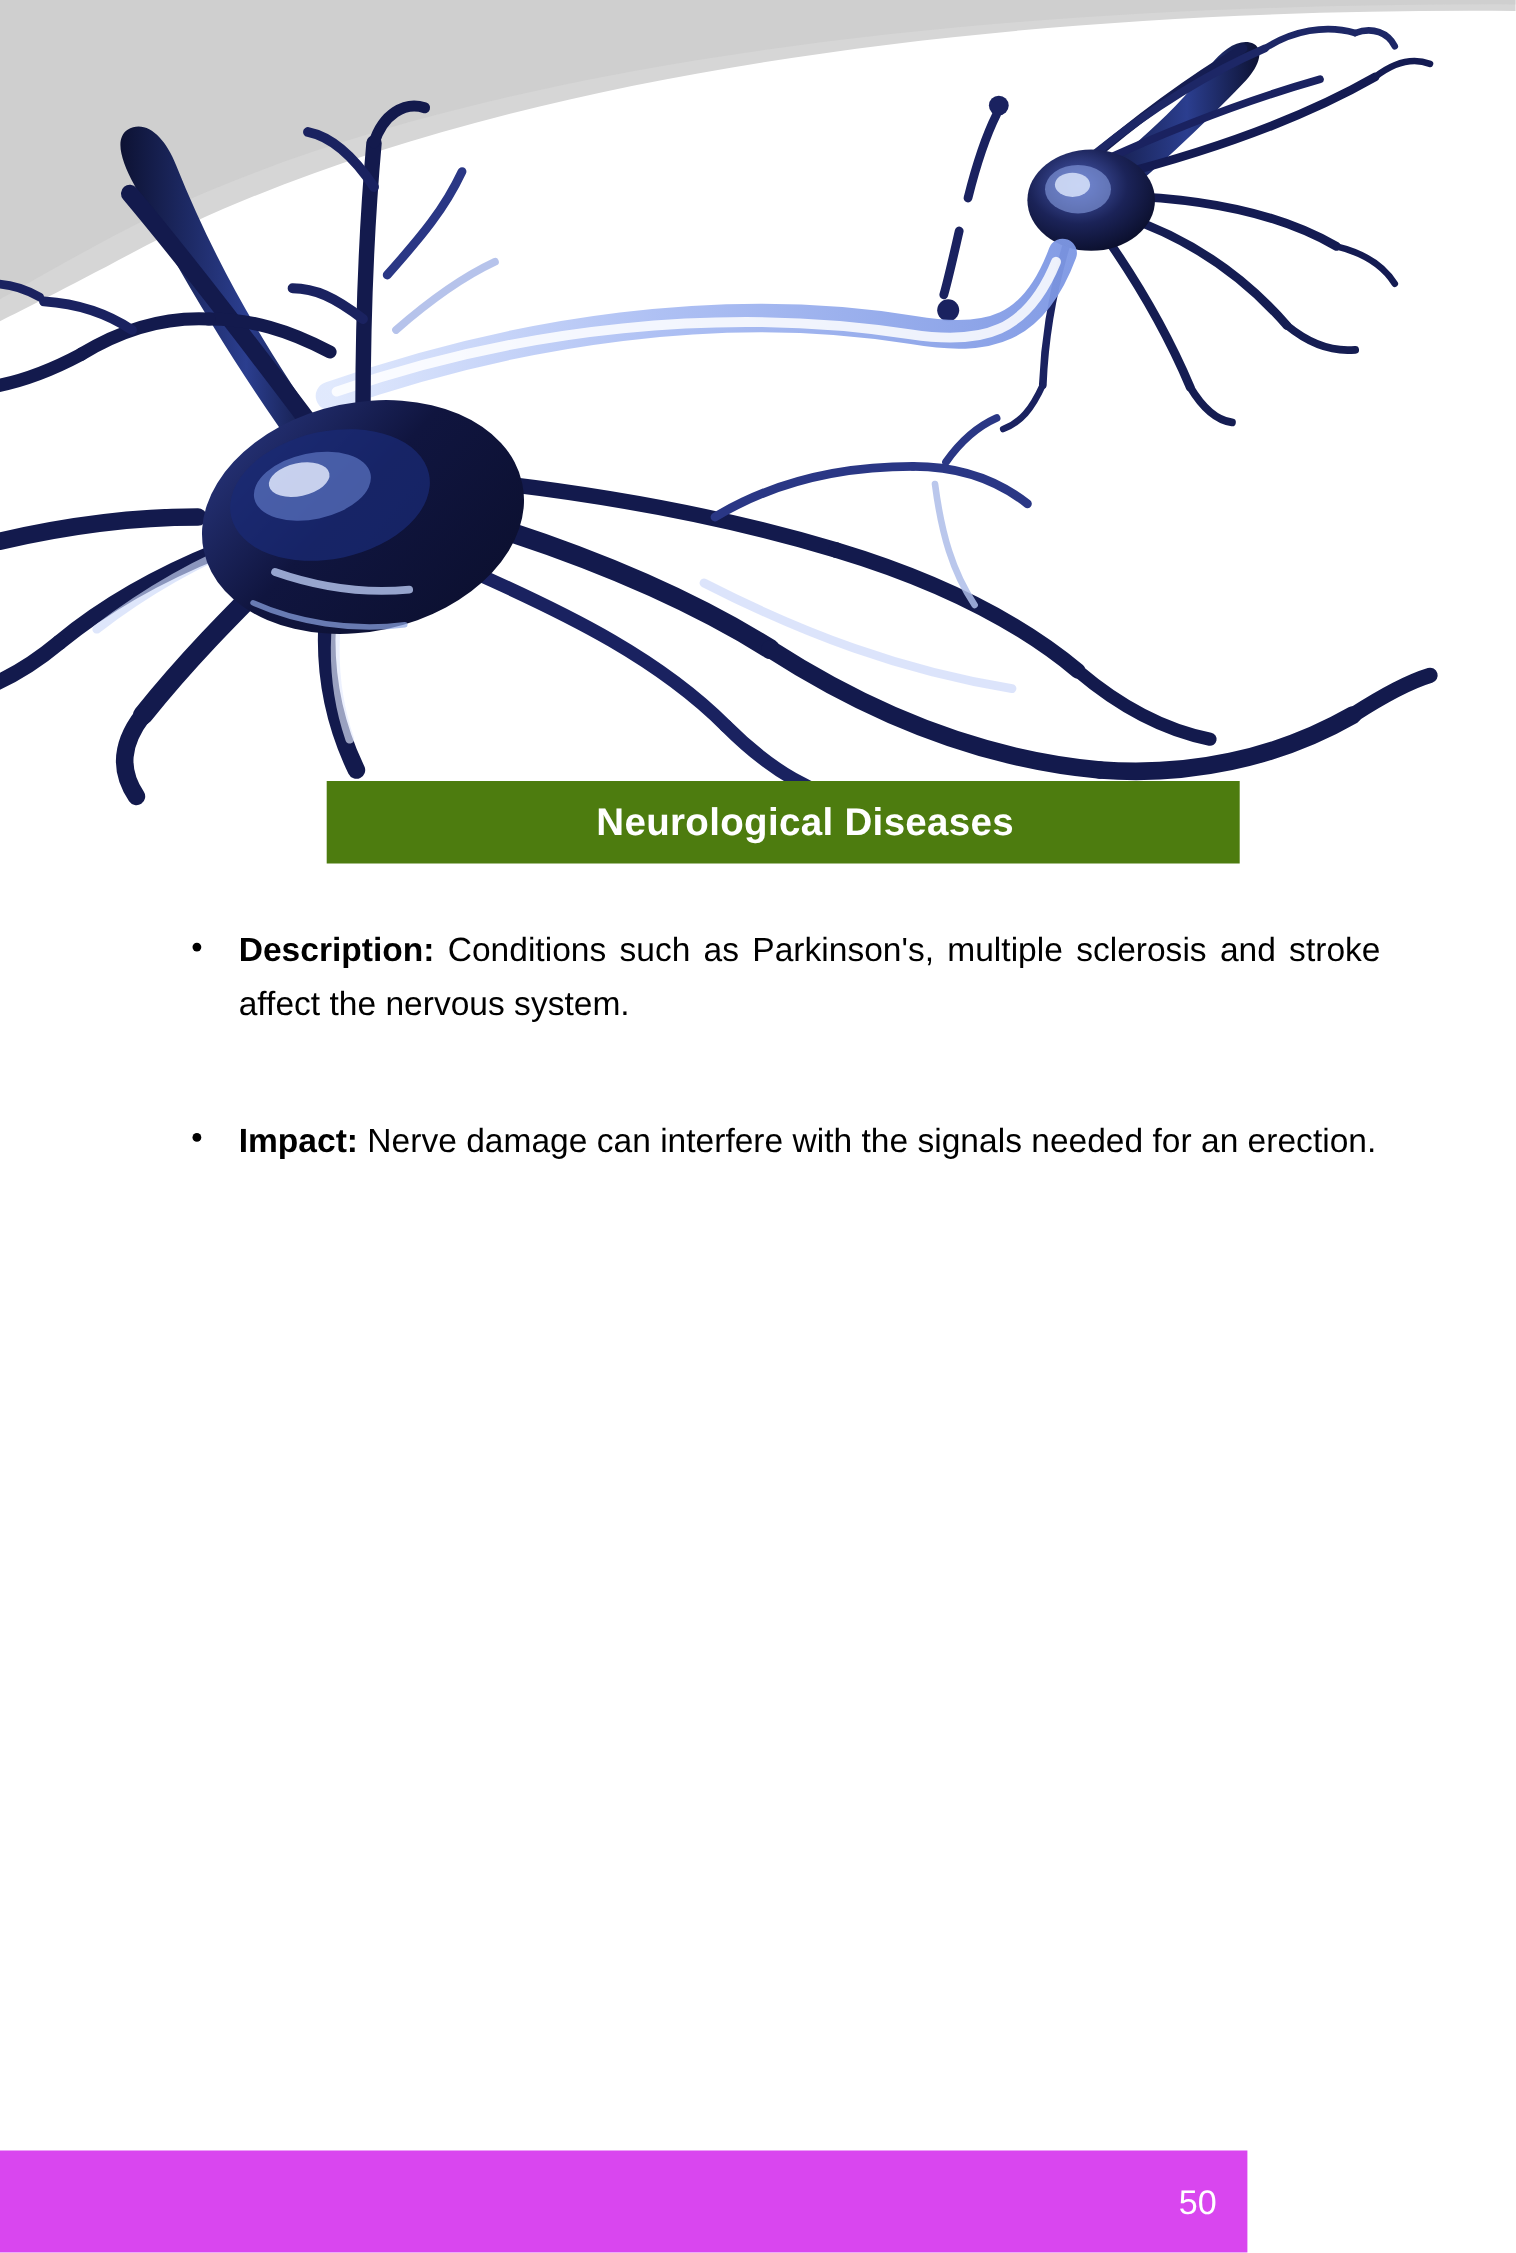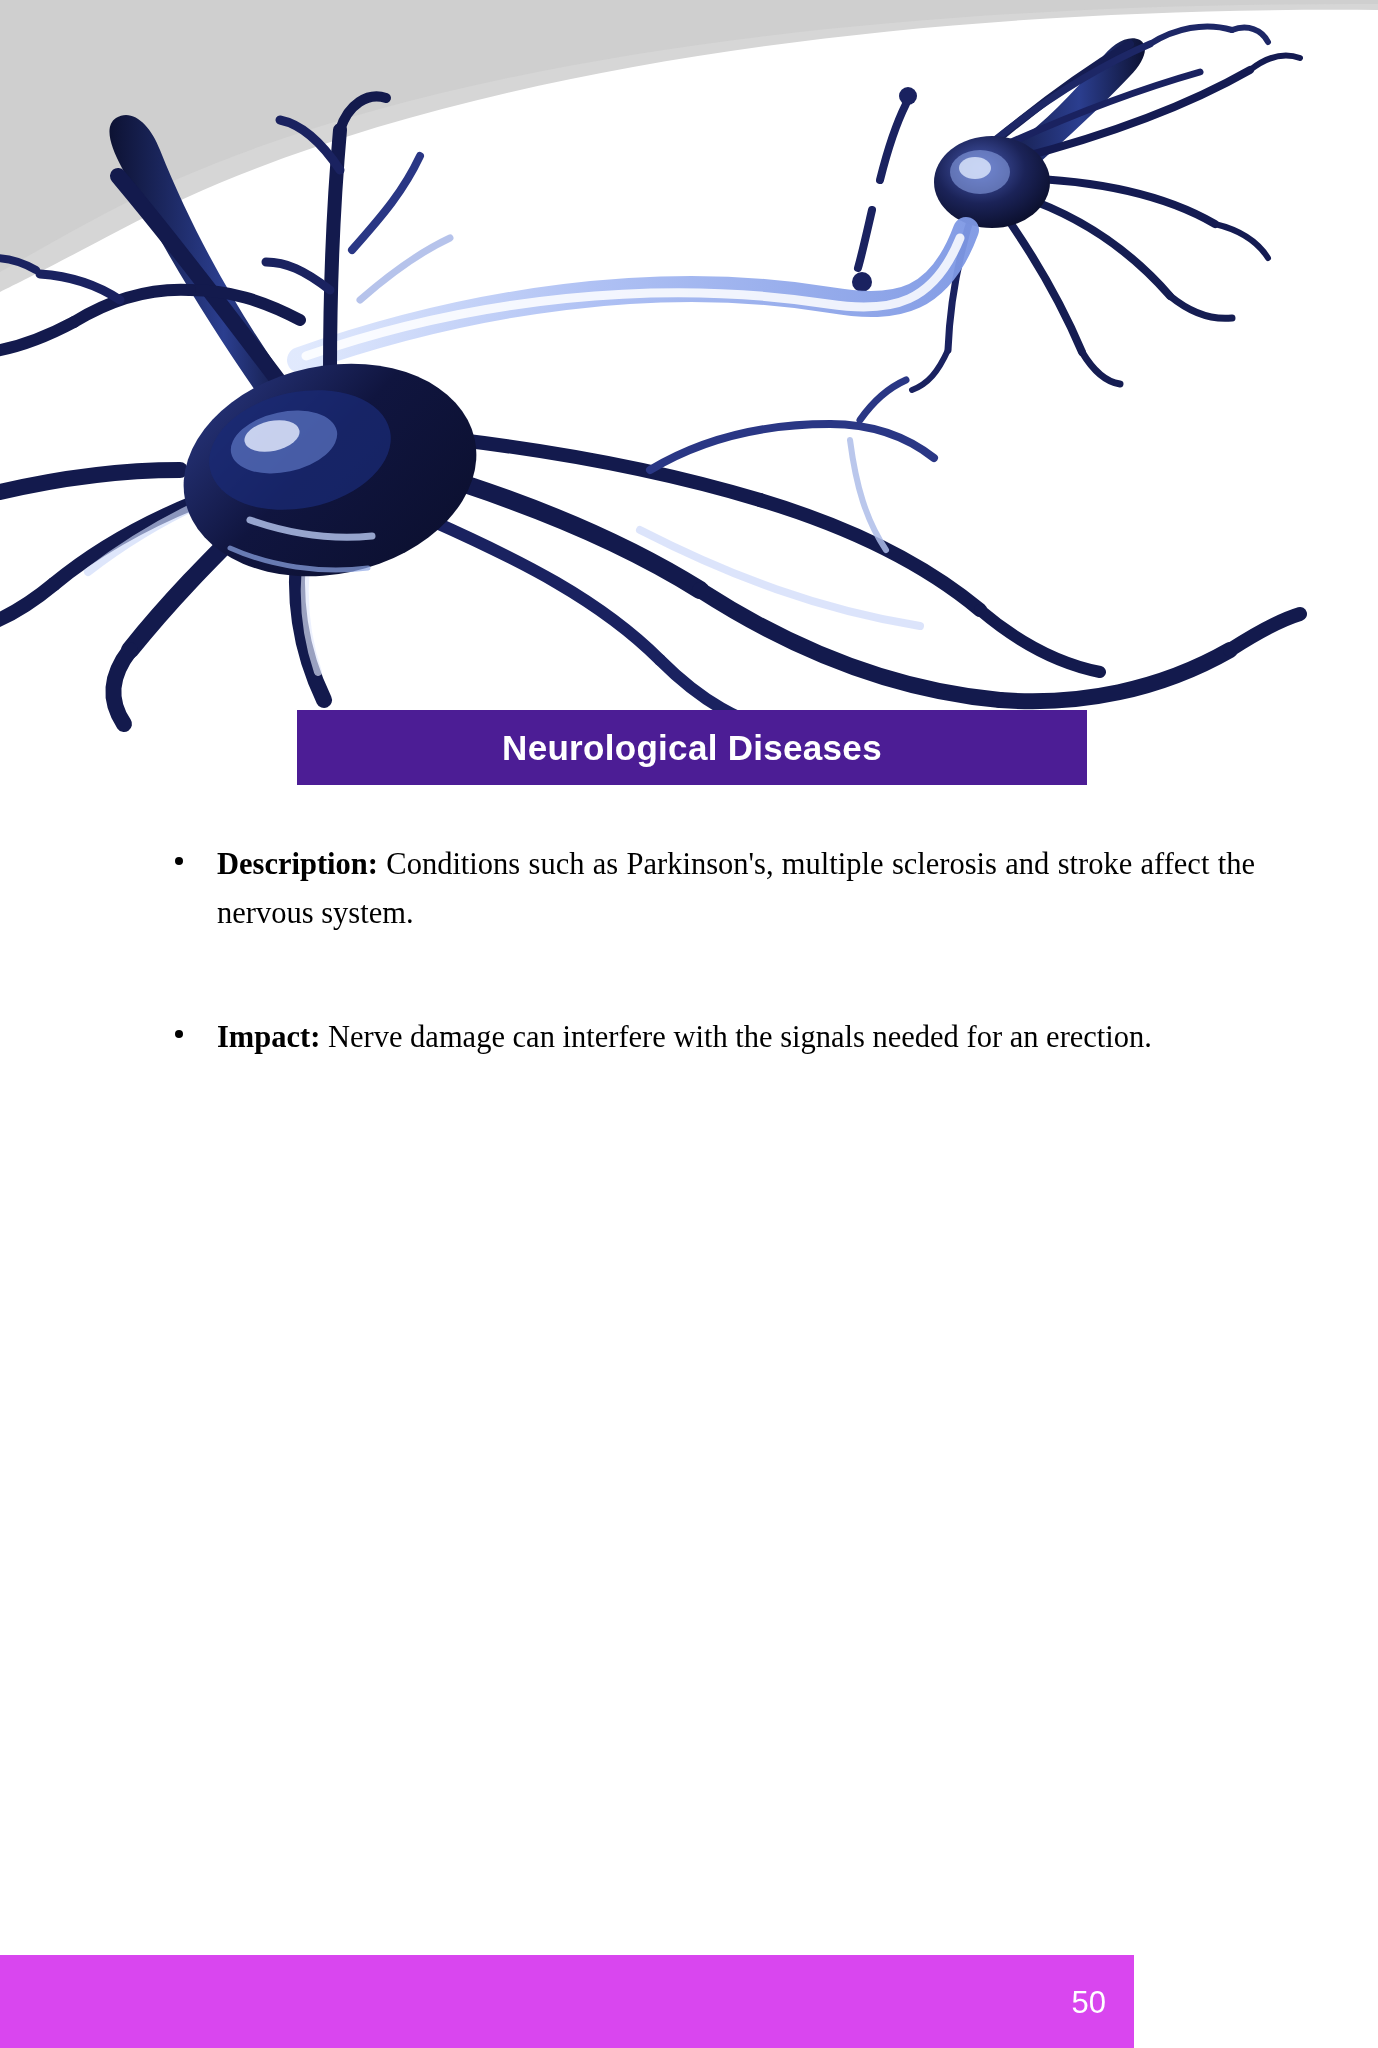--- a/index.html
+++ b/index.html
@@ -35,40 +35,40 @@
     display: block;
   }
 
   
   .title-plate {
     position: absolute;
     left: 297px;
     top: 710px;
     width: 790px;
     height: 75px;
-    background: #4c1d95;
+    background: #4d7c0f;
     display: flex;
     align-items: center;
     justify-content: center;
+    padding-left: 40px;
   }
   .title-plate .title-text {
     color: #ffffff;
     font-size: 35px;
     font-weight: bold;
     letter-spacing: 0.3px;
     line-height: 1;
   }
 
   
   .content {
     position: absolute;
     left: 170px;
     top: 840px;
     width: 1085px;
-    font-family: Liberation Serif, serif;
   }
   .bullet {
     position: relative;
     padding-left: 47px;
     margin-bottom: 74px;
     font-size: 30.5px;
     line-height: 1.62;
     color: #000000;
     text-align: justify;
     text-justify: inter-word;

